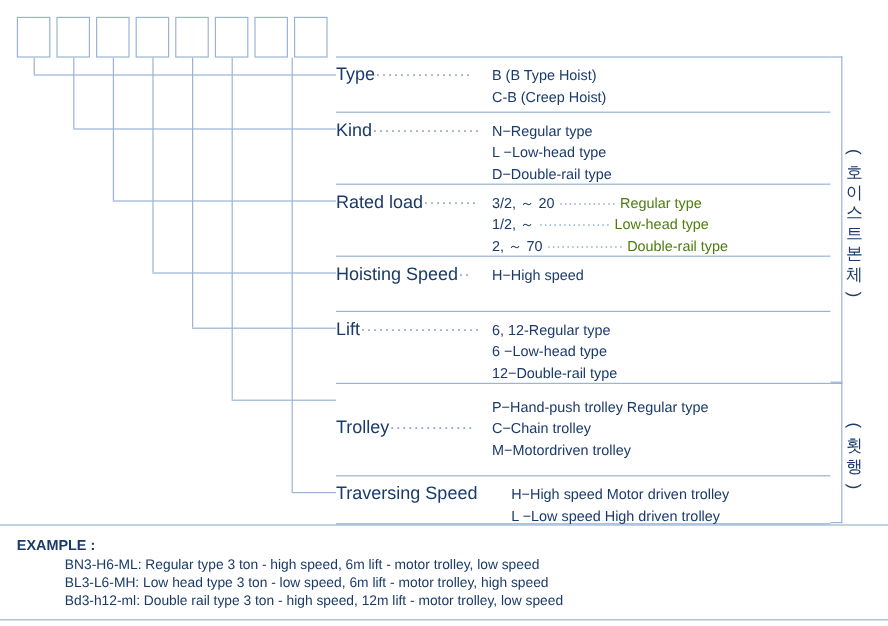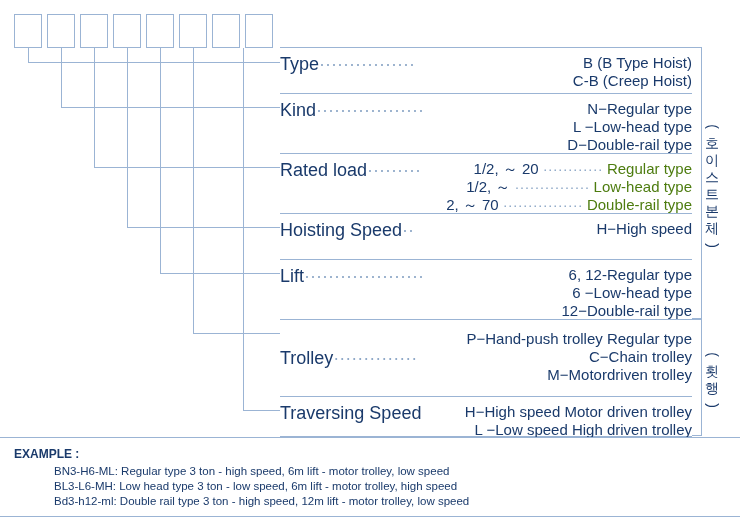--- a/index.html
+++ b/index.html
@@ -56,36 +56,35 @@
     left: 280px;
     width: 412px;
     box-sizing: border-box;
     display: flex;
     align-items: flex-start;
     padding-top: 5px;
   }
   .row-label {
     width: 122px;
     padding-right: 4px;
-    font-size: 18px;
+    font-size: 15px;
     color: #1a3a6b;
     white-space: nowrap;
     flex: none;
     box-sizing: border-box;
   }
   .row-label .dots {
     color: #8fa9c8;
     letter-spacing: 0px;
   }
   .row-values {
     flex: 1;
-    font-size: 15px;
+    font-size: 12px;
     line-height: 18px;
     padding-left: 8px;
-    text-align: right;
   }
   .val-line {
     white-space: nowrap;
   }
   .val-line .sep {
     color: #8fa9c8;
   }
   .val-line .tail {
     color: #4d7c0f;
   }
@@ -220,21 +219,21 @@
       <div class="val-line"><span>L −Low-head type</span></div>
       <div class="val-line"><span>D−Double-rail type</span></div>
     </div>
   </div>
 
   <div class="row" style="top:155px;">
     <div class="row-label">
       <span>Rated load</span><span class="dots">·········</span>
     </div>
     <div class="row-values">
-      <div class="val-line"><span>1/2, ～ 20</span> <span class="sep">············</span> <span class="tail">Regular type</span></div>
+      <div class="val-line"><span>3/2, ～ 20</span> <span class="sep">············</span> <span class="tail">Regular type</span></div>
       <div class="val-line"><span>1/2, ～</span> <span class="sep">···············</span> <span class="tail">Low-head type</span></div>
       <div class="val-line"><span>2, ～ 70</span> <span class="sep">················</span> <span class="tail">Double-rail type</span></div>
     </div>
   </div>
 
   <div class="row" style="top:215px;">
     <div class="row-label">
       <span>Hoisting Speed</span><span class="dots">··</span>
     </div>
     <div class="row-values">

